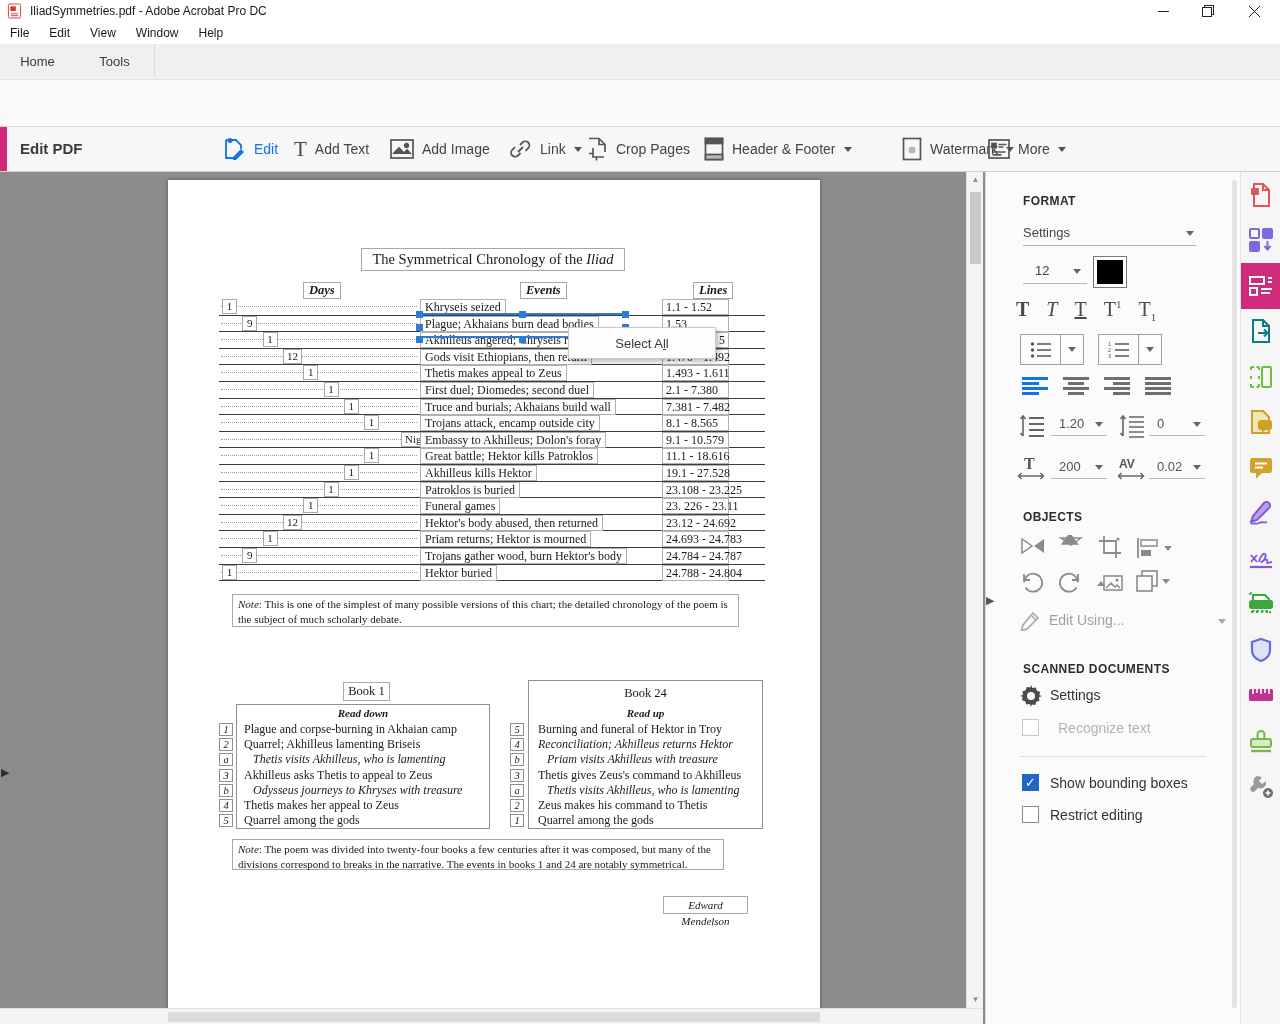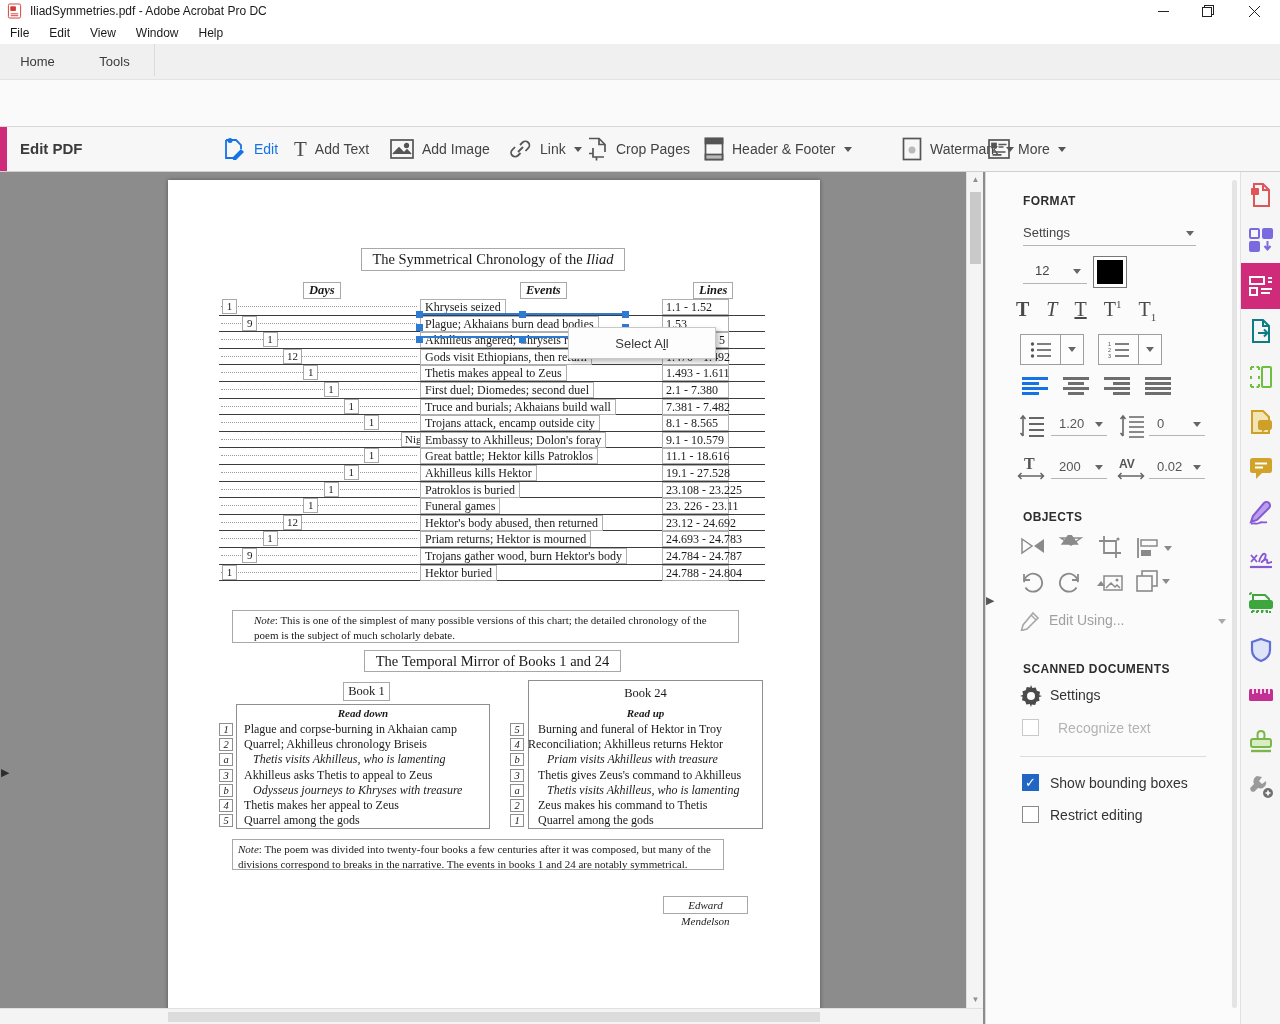--- a/index.html
+++ b/index.html
@@ -61,21 +61,21 @@
   .t-row { position:absolute; left:0; width:546px; height:16.6px; border-bottom:1px solid #3c3c3c; }
   .t-leader { position:absolute; left:2px; top:7px; width:196px; border-bottom:1px dotted #9a9a9a; }
   .day-box { position:absolute; top:0px; height:15px; border:1px solid #a8a8a8; background:#fff; font-size:11px; line-height:13px; padding:0 3px; text-align:center; min-width:15px; }
   .event-box { position:absolute; left:201px; top:0px; height:16px; border:1px solid #b0b0b0; background:#fff; font-size:12px; line-height:14px; padding:0 4px; white-space:nowrap; }
   .lines-box { position:absolute; left:443px; top:0px; width:67px; height:16px; border:1px solid #b0b0b0; background:#fff; font-size:12px; line-height:14px; padding:0 3px; white-space:nowrap; }
 
   
   #selection { left:251px; top:133px; width:207px; height:25px; border-top:2px solid #2e7bd6; border-bottom:2px solid #2e7bd6; z-index:5; }
   .handle { position:absolute; width:7px; height:7px; background:#2e7bd6; }
 
-  #note1 { left:64px; top:430px; width:507px; height:33px; font-size:11px; line-height:1.35; padding:2px 21px; }
+  #note1 { left:64px; top:414px; width:507px; height:33px; font-size:11px; line-height:1.35; padding:2px 5px; }
   #note2 { left:64px; top:659px; width:492px; height:31px; font-size:11px; line-height:1.35; padding:2px 5px; }
   .note-word { font-style:italic; }
 
   #book1-title { left:175px; top:502px; width:47px; height:19px; text-align:center; font-size:12.5px; line-height:17px; }
   #book1-box { left:68px; top:524px; width:254px; height:125px; border:1px solid #8f8f8f; }
   #book24-box { left:360px; top:500px; width:235px; height:149px; border:1px solid #8f8f8f; }
   .read-dir { position:absolute; width:100%; text-align:center; font-size:11px; font-style:italic; font-weight:bold; }
   .bk-title { position:absolute; width:100%; text-align:center; font-size:12.5px; }
   .bk-row { position:absolute; font-size:12px; white-space:nowrap; }
   .bk-row.it { font-style:italic; }
@@ -489,52 +489,51 @@
         <div class="handle" style="left: 203px; top: -4px;"></div>
         <div class="handle" style="left: -3px; top: 9px;"></div>
         <div class="handle" style="left: 203px; top: 9px;"></div>
         <div class="handle" style="left: -3px; top: 21px;"></div>
         <div class="handle" style="left: 100px; top: 21px;"></div>
         <div class="handle" style="left: 203px; top: 21px;"></div>
       </div>
 
     <div class="abs bbox" id="note1"><span class="note-word">Note</span><span>: This is one of the simplest of many possible versions of this chart; the detailed chronology of the poem is the subject of much scholarly debate.</span></div>
 
-    <div class="abs bbox" id="title2">The Temporal Mirror of Books 1 and 24</div>
 
     <div class="abs bbox" id="book1-title">Book 1</div>
     <div class="abs" id="book1-box">
       <div class="read-dir" style="top:2px">Read down</div>
     </div>
     <div class="abs" id="book24-box">
       <div class="bk-title" style="top:5px">Book 24</div>
       <div class="read-dir" style="top:26px">Read up</div>
     </div>
 
     <div class="abs bbox" id="note2"><span class="note-word">Note</span><span>: The poem was divided into twenty-four books a few centuries after it was composed, but many of the divisions correspond to breaks in the narrative. The events in books 1 and 24 are notably symmetrical.</span></div>
 
     <div class="abs bbox" id="signature">Edward Mendelson</div>
   <div class="bk-num" style="left: 51px; top: 543px;">1</div>
       <div class="bk-row" style="left: 76px; top: 542px;">Plague and corpse-burning in Akhaian camp</div>
       <div class="bk-num" style="left: 51px; top: 558.2px;">2</div>
-      <div class="bk-row" style="left: 76px; top: 557.2px;">Quarrel; Akhilleus chronology Briseis</div>
+      <div class="bk-row" style="left: 76px; top: 557.2px;">Quarrel; Akhilleus lamenting Briseis</div>
       <div class="bk-num" style="left: 51px; top: 573.4px;">a</div>
       <div class="bk-row it" style="left: 85px; top: 572.4px;">Thetis visits Akhilleus, who is lamenting</div>
       <div class="bk-num" style="left: 51px; top: 588.6px;">3</div>
       <div class="bk-row" style="left: 76px; top: 587.6px;">Akhilleus asks Thetis to appeal to Zeus</div>
       <div class="bk-num" style="left: 51px; top: 603.8px;">b</div>
       <div class="bk-row it" style="left: 85px; top: 602.8px;">Odysseus journeys to Khryses with treasure</div>
       <div class="bk-num" style="left: 51px; top: 619px;">4</div>
       <div class="bk-row" style="left: 76px; top: 618px;">Thetis makes her appeal to Zeus</div>
       <div class="bk-num" style="left: 51px; top: 634.2px;">5</div>
       <div class="bk-row" style="left: 76px; top: 633.2px;">Quarrel among the gods</div>
       <div class="bk-num" style="left: 342px; top: 543px;">5</div>
       <div class="bk-row" style="left: 370px; top: 542px;">Burning and funeral of Hektor in Troy</div>
       <div class="bk-num" style="left: 342px; top: 558.2px;">4</div>
-      <div class="bk-row" style="left: 360px; top: 557.2px;">Reconciliation; Akhilleus returns Hektor</div>
+      <div class="bk-row" style="left: 370px; top: 557.2px; font-style: italic;">Reconciliation; Akhilleus returns Hektor</div>
       <div class="bk-num" style="left: 342px; top: 573.4px;">b</div>
       <div class="bk-row it" style="left: 379px; top: 572.4px;">Priam visits Akhilleus with treasure</div>
       <div class="bk-num" style="left: 342px; top: 588.6px;">3</div>
       <div class="bk-row" style="left: 370px; top: 587.6px;">Thetis gives Zeus's command to Akhilleus</div>
       <div class="bk-num" style="left: 342px; top: 603.8px;">a</div>
       <div class="bk-row it" style="left: 379px; top: 602.8px;">Thetis visits Akhilleus, who is lamenting</div>
       <div class="bk-num" style="left: 342px; top: 619px;">2</div>
       <div class="bk-row" style="left: 370px; top: 618px;">Zeus makes his command to Thetis</div>
       <div class="bk-num" style="left: 342px; top: 634.2px;">1</div>
       <div class="bk-row" style="left: 370px; top: 633.2px;">Quarrel among the gods</div>

